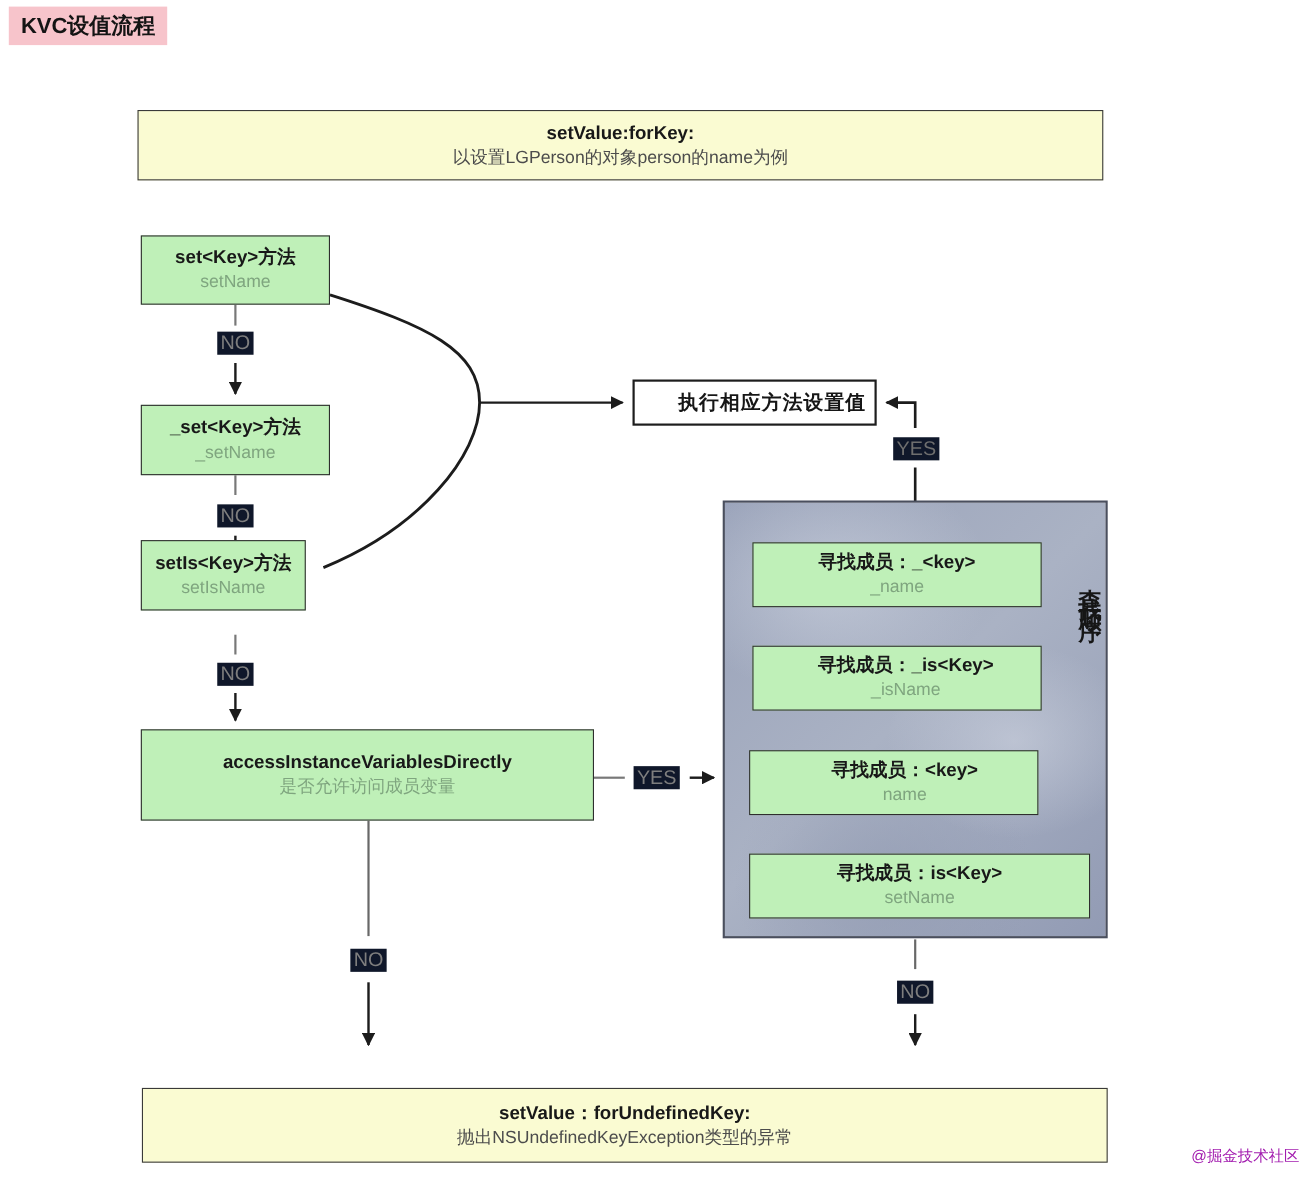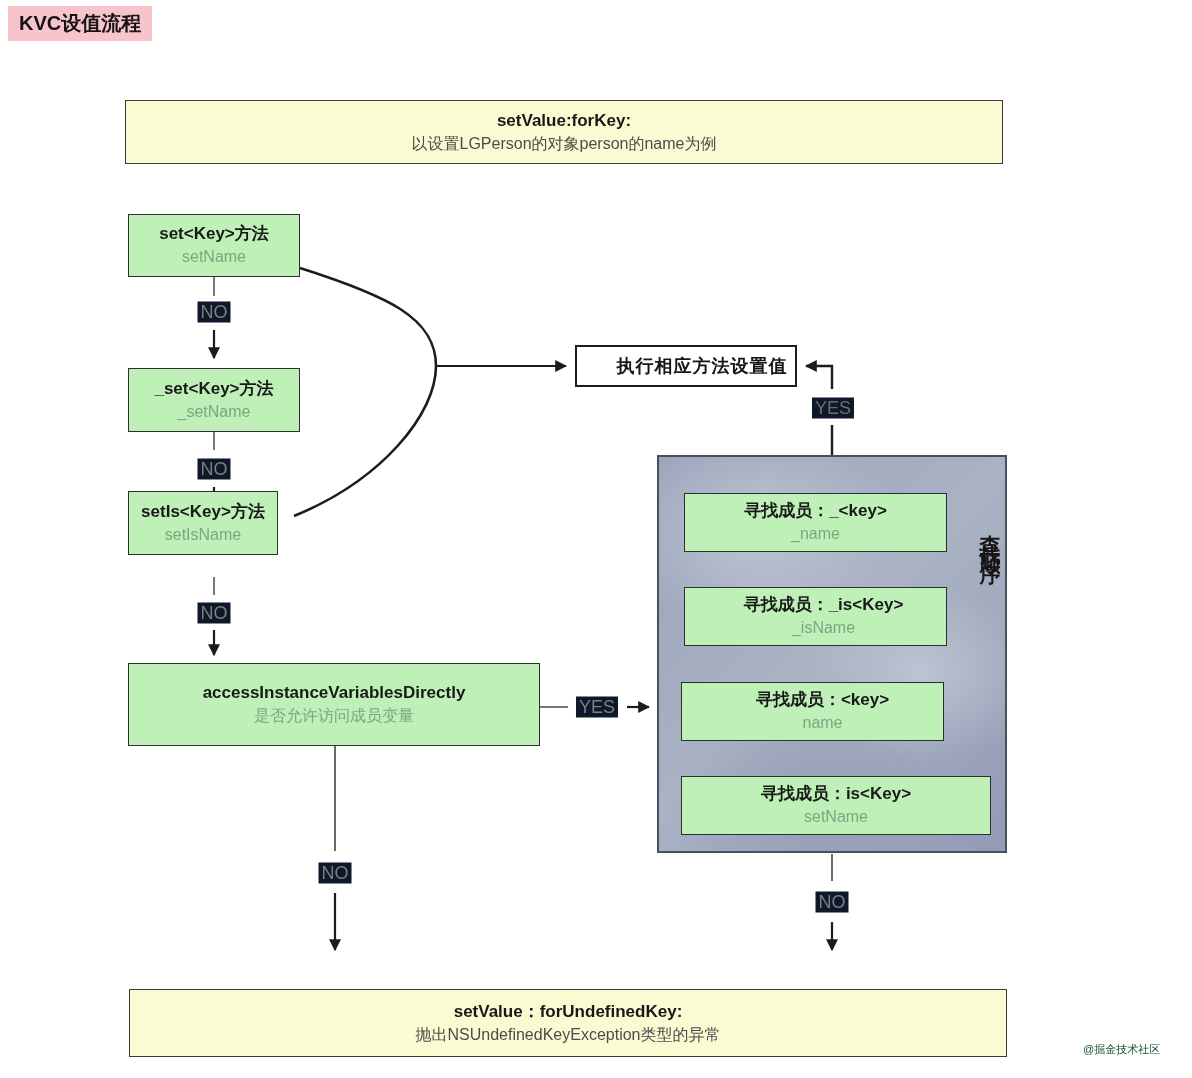--- a/index.html
+++ b/index.html
@@ -20,21 +20,21 @@
        background:#0f172a;padding:0 3px;}
   .lbl-dark{color:#6e6e6e;}
   .panel{position:absolute;box-sizing:border-box;border:2px solid #4a4f5e;
        background:
         radial-gradient(ellipse 60% 38% at 28% 18%, rgba(208,214,226,.60), rgba(208,214,226,0) 70%),
         radial-gradient(ellipse 48% 32% at 76% 55%, rgba(214,219,230,.50), rgba(214,219,230,0) 70%),
         radial-gradient(ellipse 55% 42% at 42% 88%, rgba(146,155,178,.65), rgba(146,155,178,0) 72%),
         linear-gradient(135deg,#99a2b9,#aab2c4 48%,#929bb4);}
   .order-label{position:absolute;writing-mode:vertical-rl;text-orientation:upright;
        font-size:21px;font-weight:bold;color:#161616;letter-spacing:9px;}
-  .watermark{position:absolute;font-size:11px;color:#14532d;}
+  .watermark{position:absolute;font-size:14px;color:#a21caf;}
   .exec-label{font-weight:bold;color:#161616;font-size:18px;letter-spacing:1px;}
 </style>
 </head>
 <body>
 
 <div class="canvas">
 
   <svg class="overlay" viewBox="0 0 1192 1078">
     <defs>
       <marker id="mBlack" viewBox="0 0 10 10" refX="9" refY="5" markerWidth="12" markerHeight="12" orient="auto-start-reverse" markerUnits="userSpaceOnUse">

